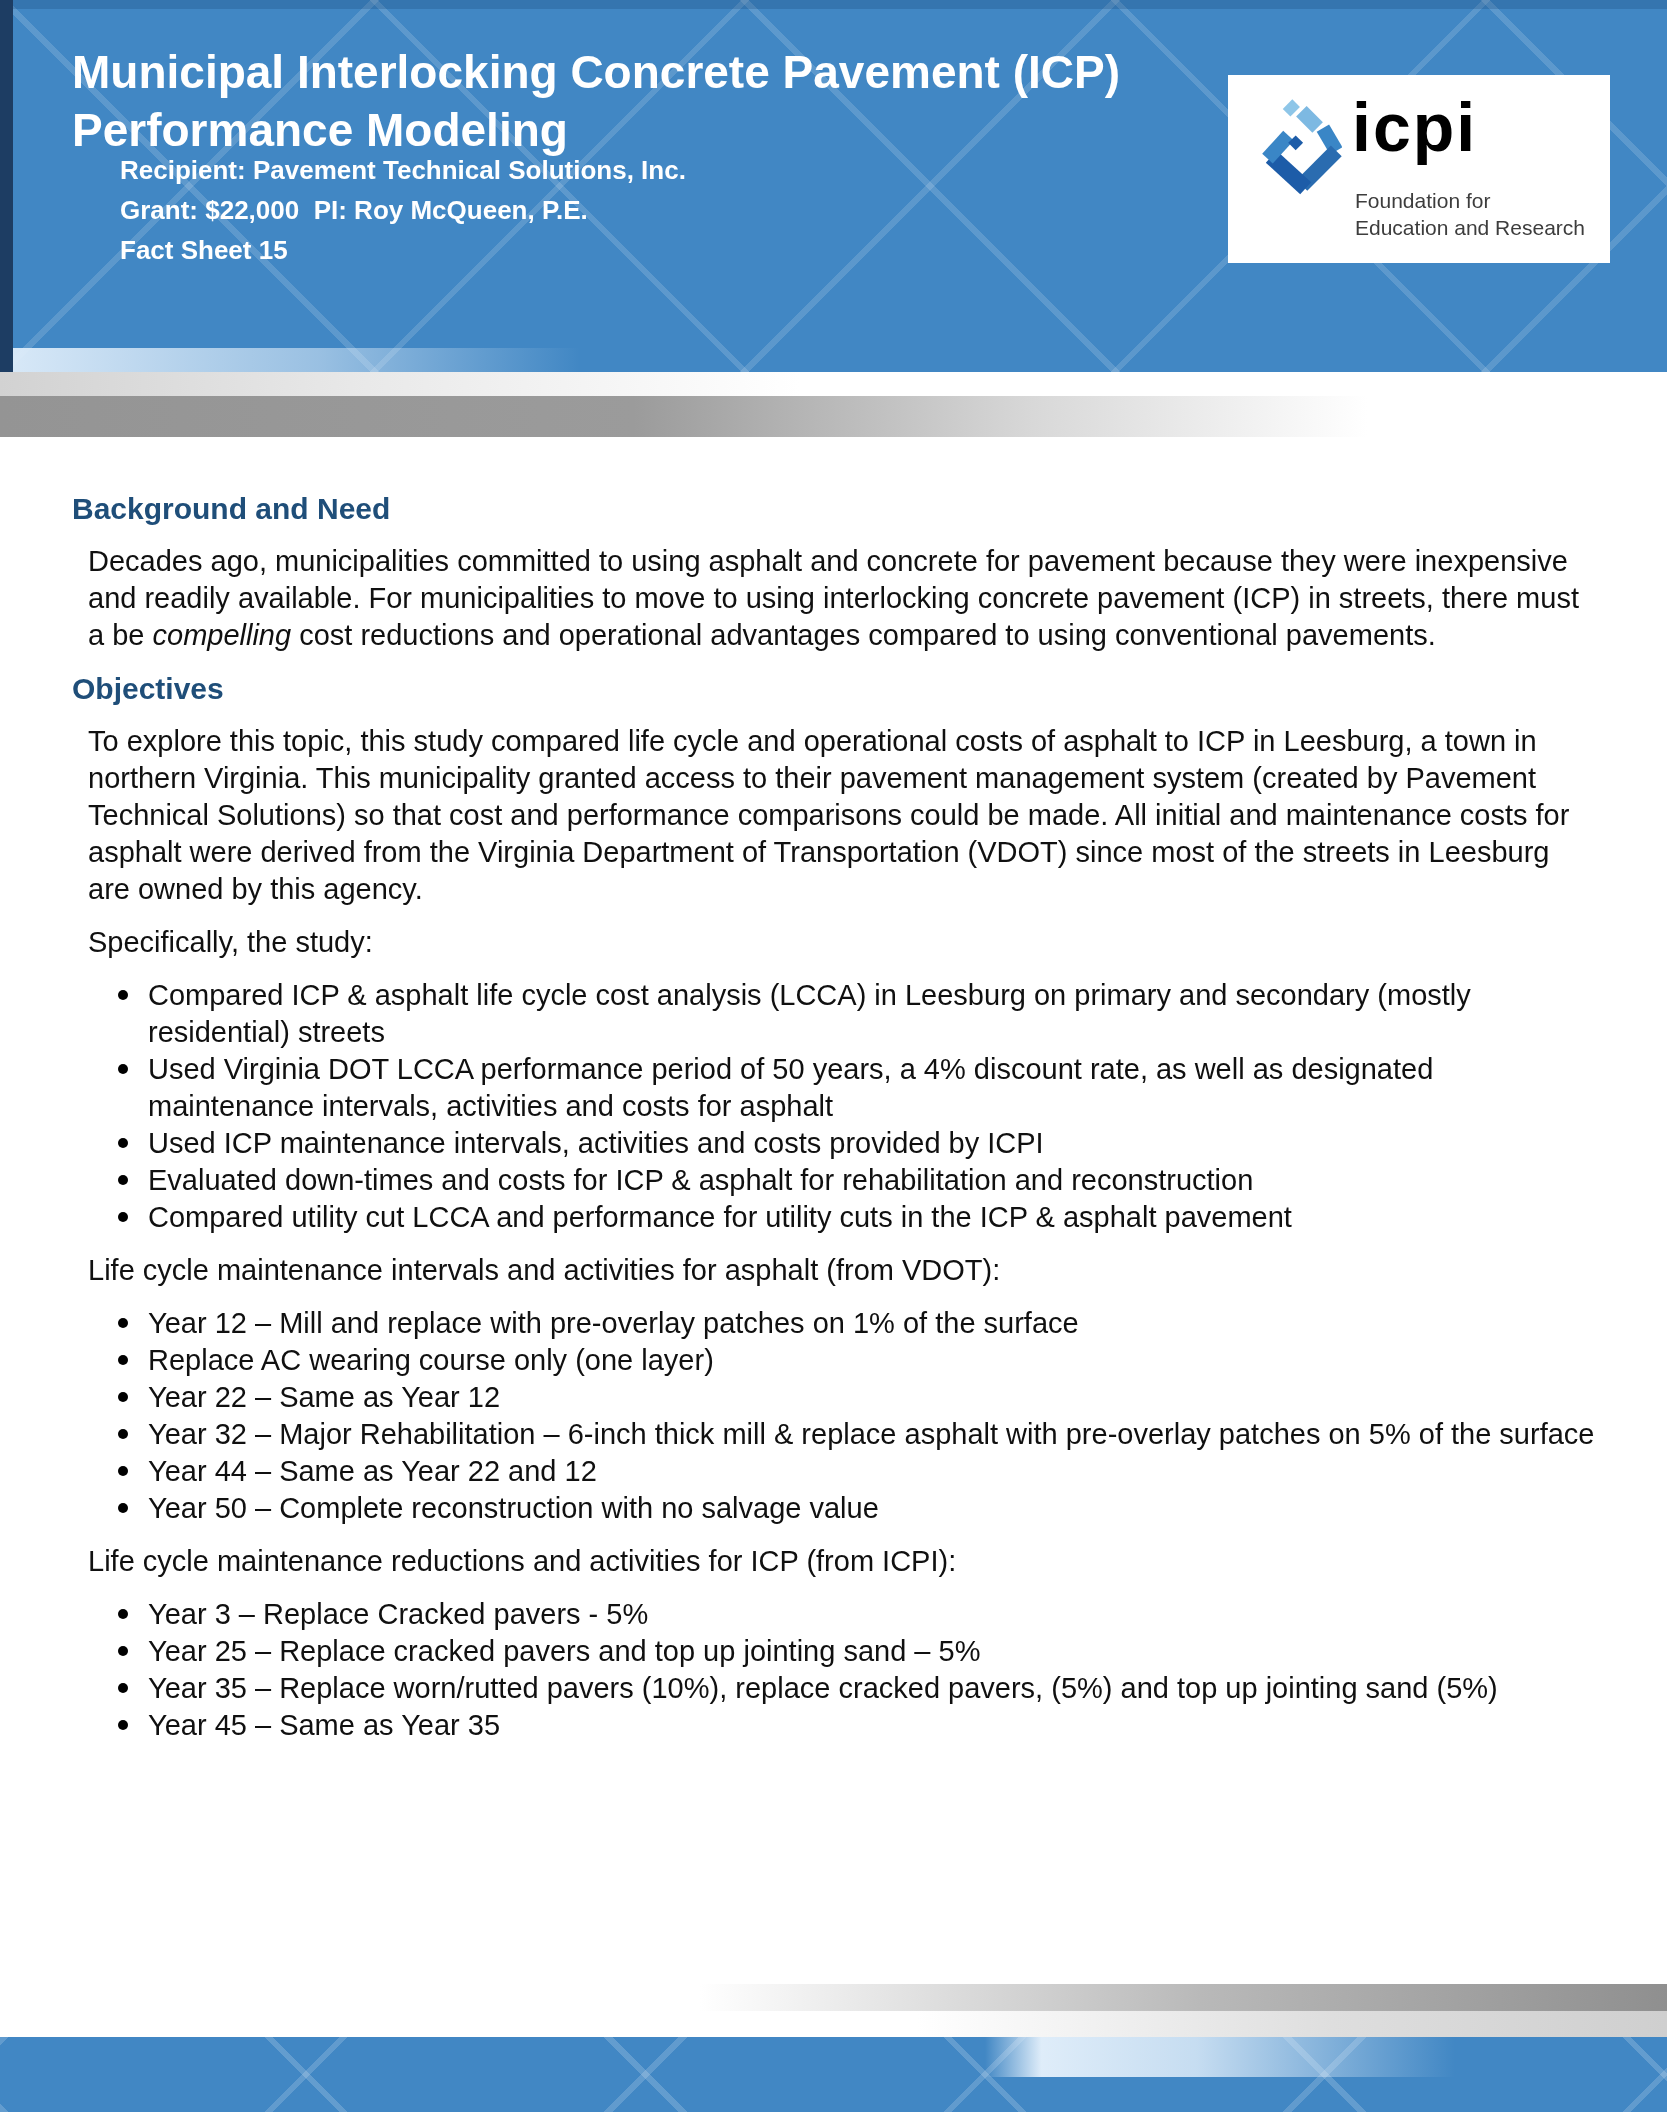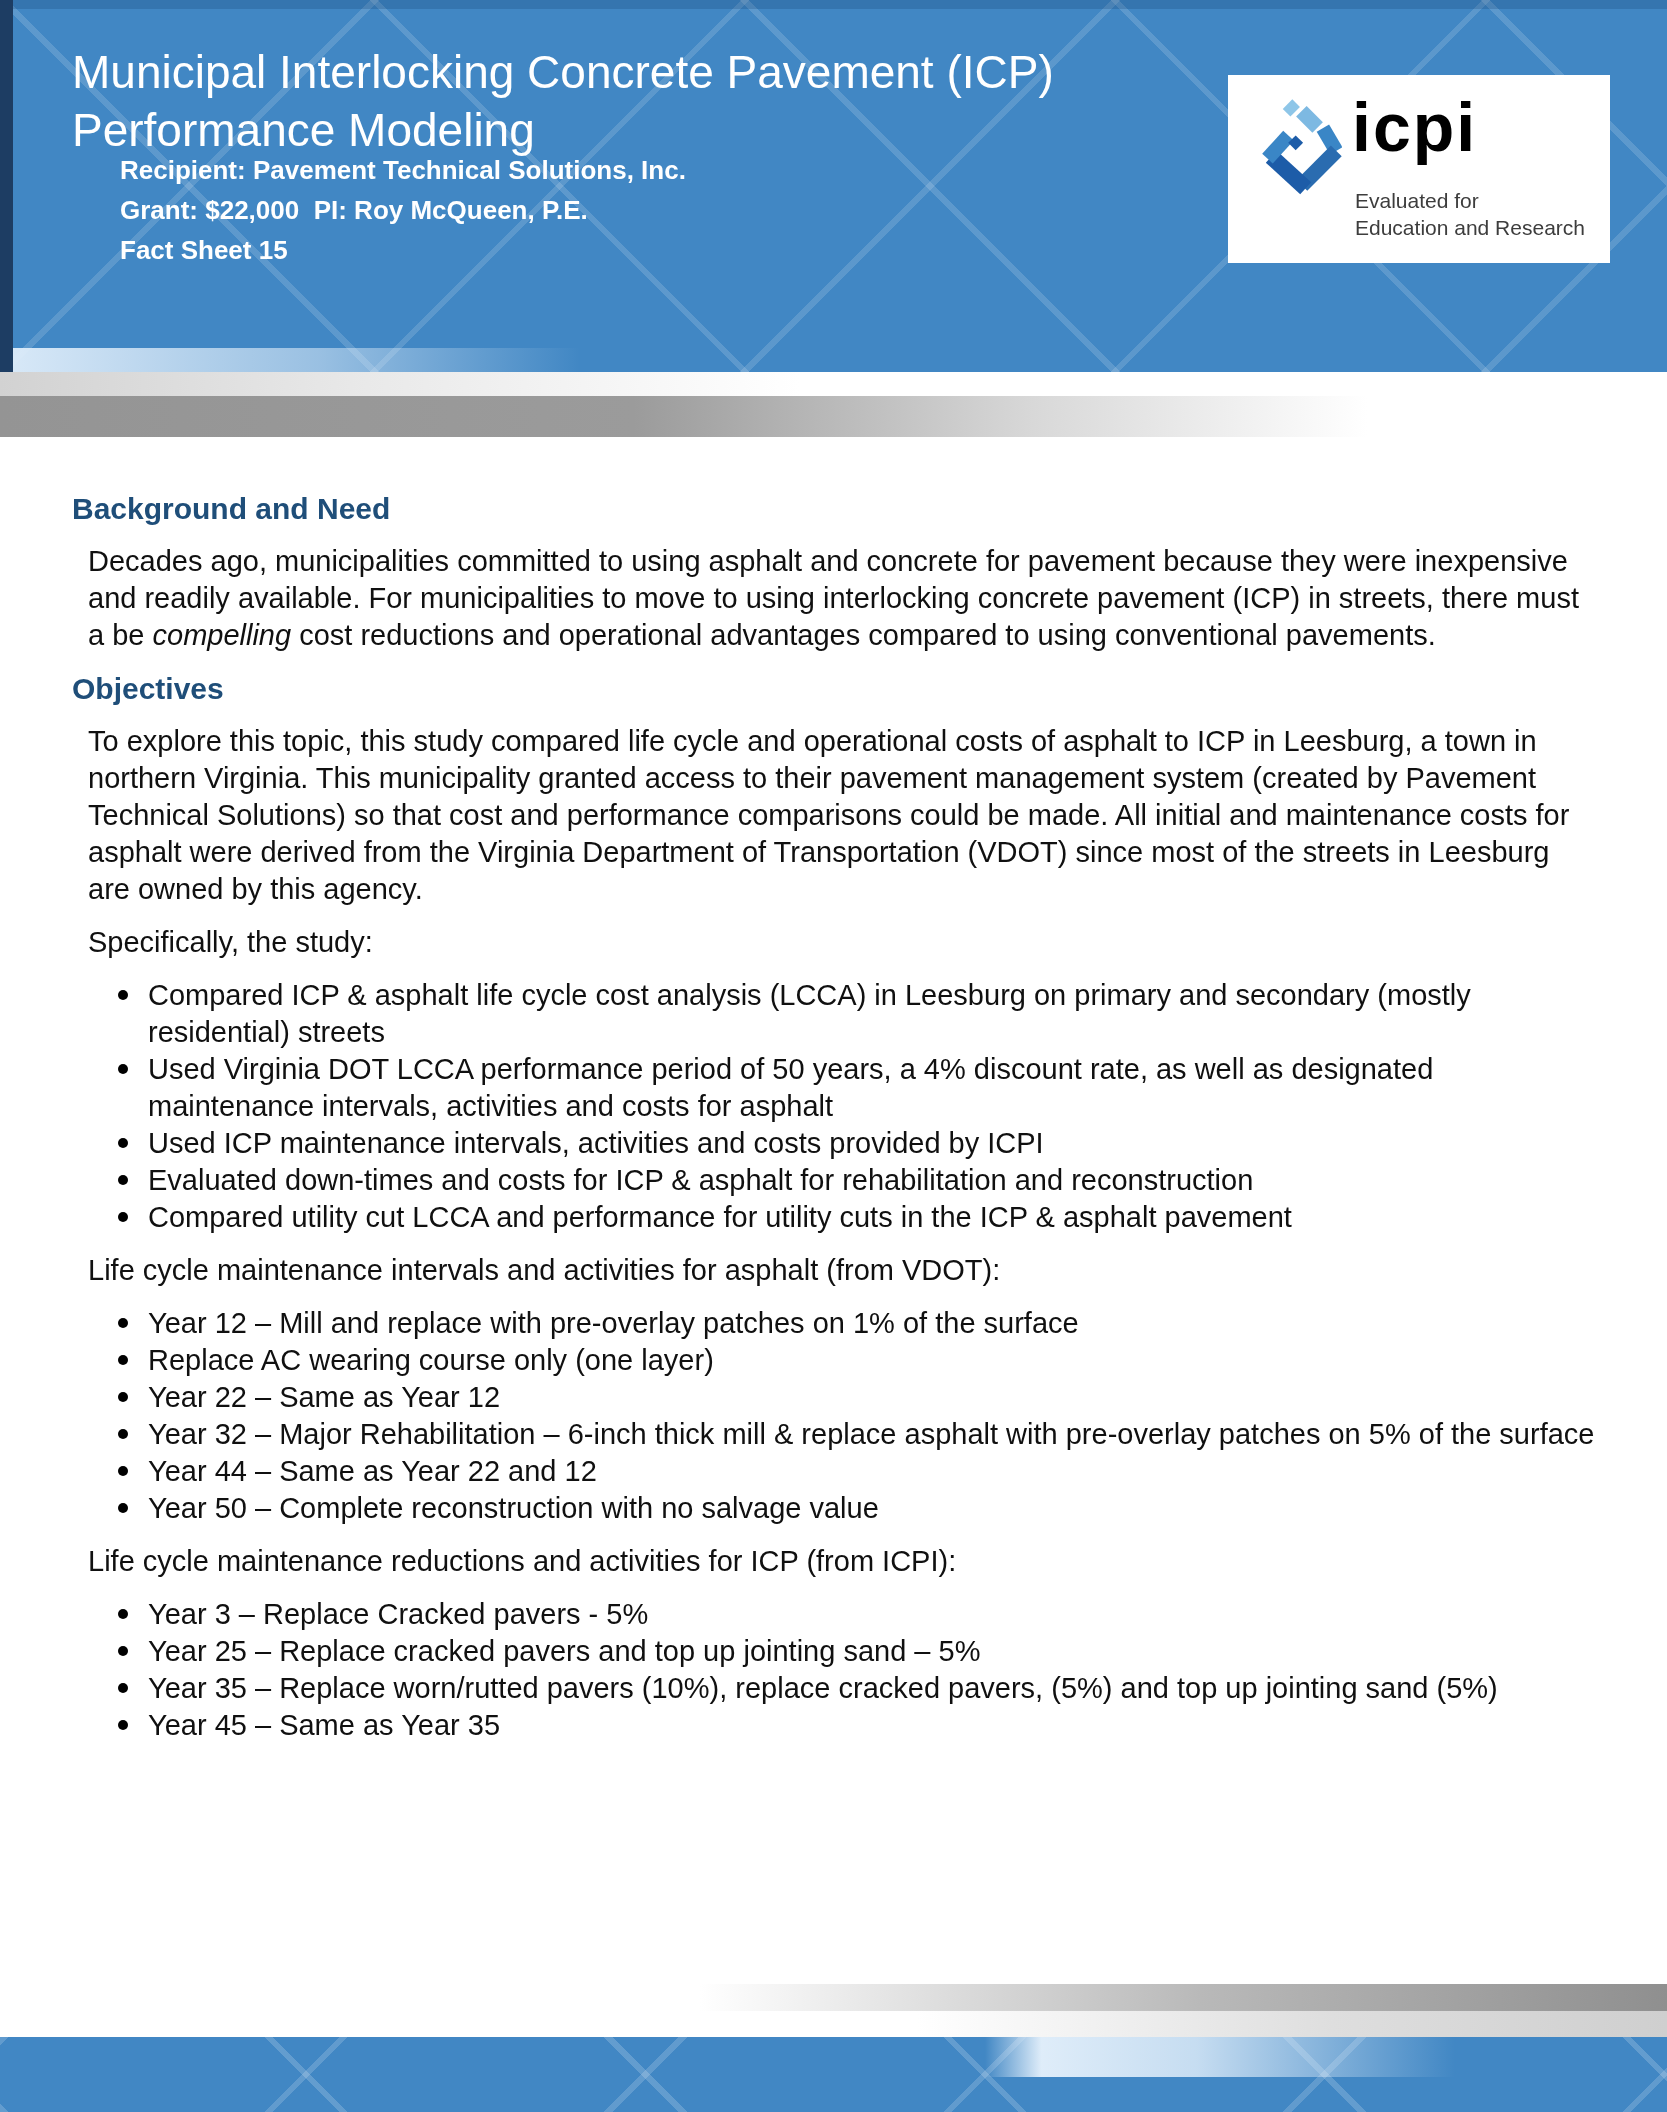--- a/index.html
+++ b/index.html
@@ -16,21 +16,21 @@
       repeating-linear-gradient(135deg, rgba(255,255,255,.14) 0px, rgba(255,255,255,.14) 6px, transparent 6px, transparent 262px);
   }
   .hero-topedge{position:absolute;left:0;top:0;width:100%;height:9px;background:rgba(15,55,100,.22);}
   .left-strip{position:absolute;left:0;top:0;width:13px;height:372px;background:#1d3d63;}
   .hero-glow{
     position:absolute;left:0;bottom:0;width:580px;height:24px;
     background:linear-gradient(90deg, rgba(226,239,251,.95) 0%, rgba(226,239,251,.55) 55%, rgba(226,239,251,0) 100%);
   }
   .hero-title{
     position:absolute;left:72px;top:12px;width:1130px;
-    font-size:46px;line-height:58px;font-weight:normal;color:#ffffff;
+    font-size:46px;line-height:58px;font-weight:bold;color:#ffffff;
   }
   .hero-meta{position:absolute;left:72px;top:150px;font-size:26px;line-height:40px;font-weight:bold;color:#ffffff;margin-left:48px;}
   
   .logo-box{
     position:absolute;left:1228px;top:75px;width:382px;height:188px;background:#ffffff;
   }
   .logo-mark{position:absolute;left:28px;top:16px;width:86px;height:118px;}
   .logo-name{position:absolute;left:124px;top:18px;font-size:68px;line-height:68px;font-weight:bold;color:#000000;letter-spacing:2px;}
   .logo-sub{position:absolute;left:127px;top:112px;font-size:21px;line-height:27px;color:#3d3d3d;}
   
@@ -88,21 +88,21 @@
         <polygon points="28,16 38,6 46,14 36,24" fill="#8ec6e8"></polygon>
         <polygon points="42,24 53,13 70,30 59,41" fill="#7db9e2"></polygon>
         <line x1="70" y1="36" x2="84" y2="60" stroke="#3a86c6" stroke-width="15"></line>
         <line x1="84" y1="60" x2="48" y2="96" stroke="#2a6cb0" stroke-width="16"></line>
         <line x1="52" y1="99" x2="16" y2="66" stroke="#1d5ca8" stroke-width="17"></line>
         <line x1="12" y1="68" x2="34" y2="44" stroke="#3a86c6" stroke-width="15"></line>
         <rect x="36" y="46" width="11" height="11" fill="#1d5ca8" transform="rotate(45 41.5 51.5)"></rect>
       </svg>
       <div class="logo-name">icpi</div>
       <div class="logo-sub">
-        <div>Evaluated for</div>
+        <div>Foundation for</div>
         <div>Education and Research</div>
       </div>
     </div>
   </div>
 
   <div class="bar-top">
     <div class="bt1"></div>
     <div class="bt2"></div>
   </div>
 

